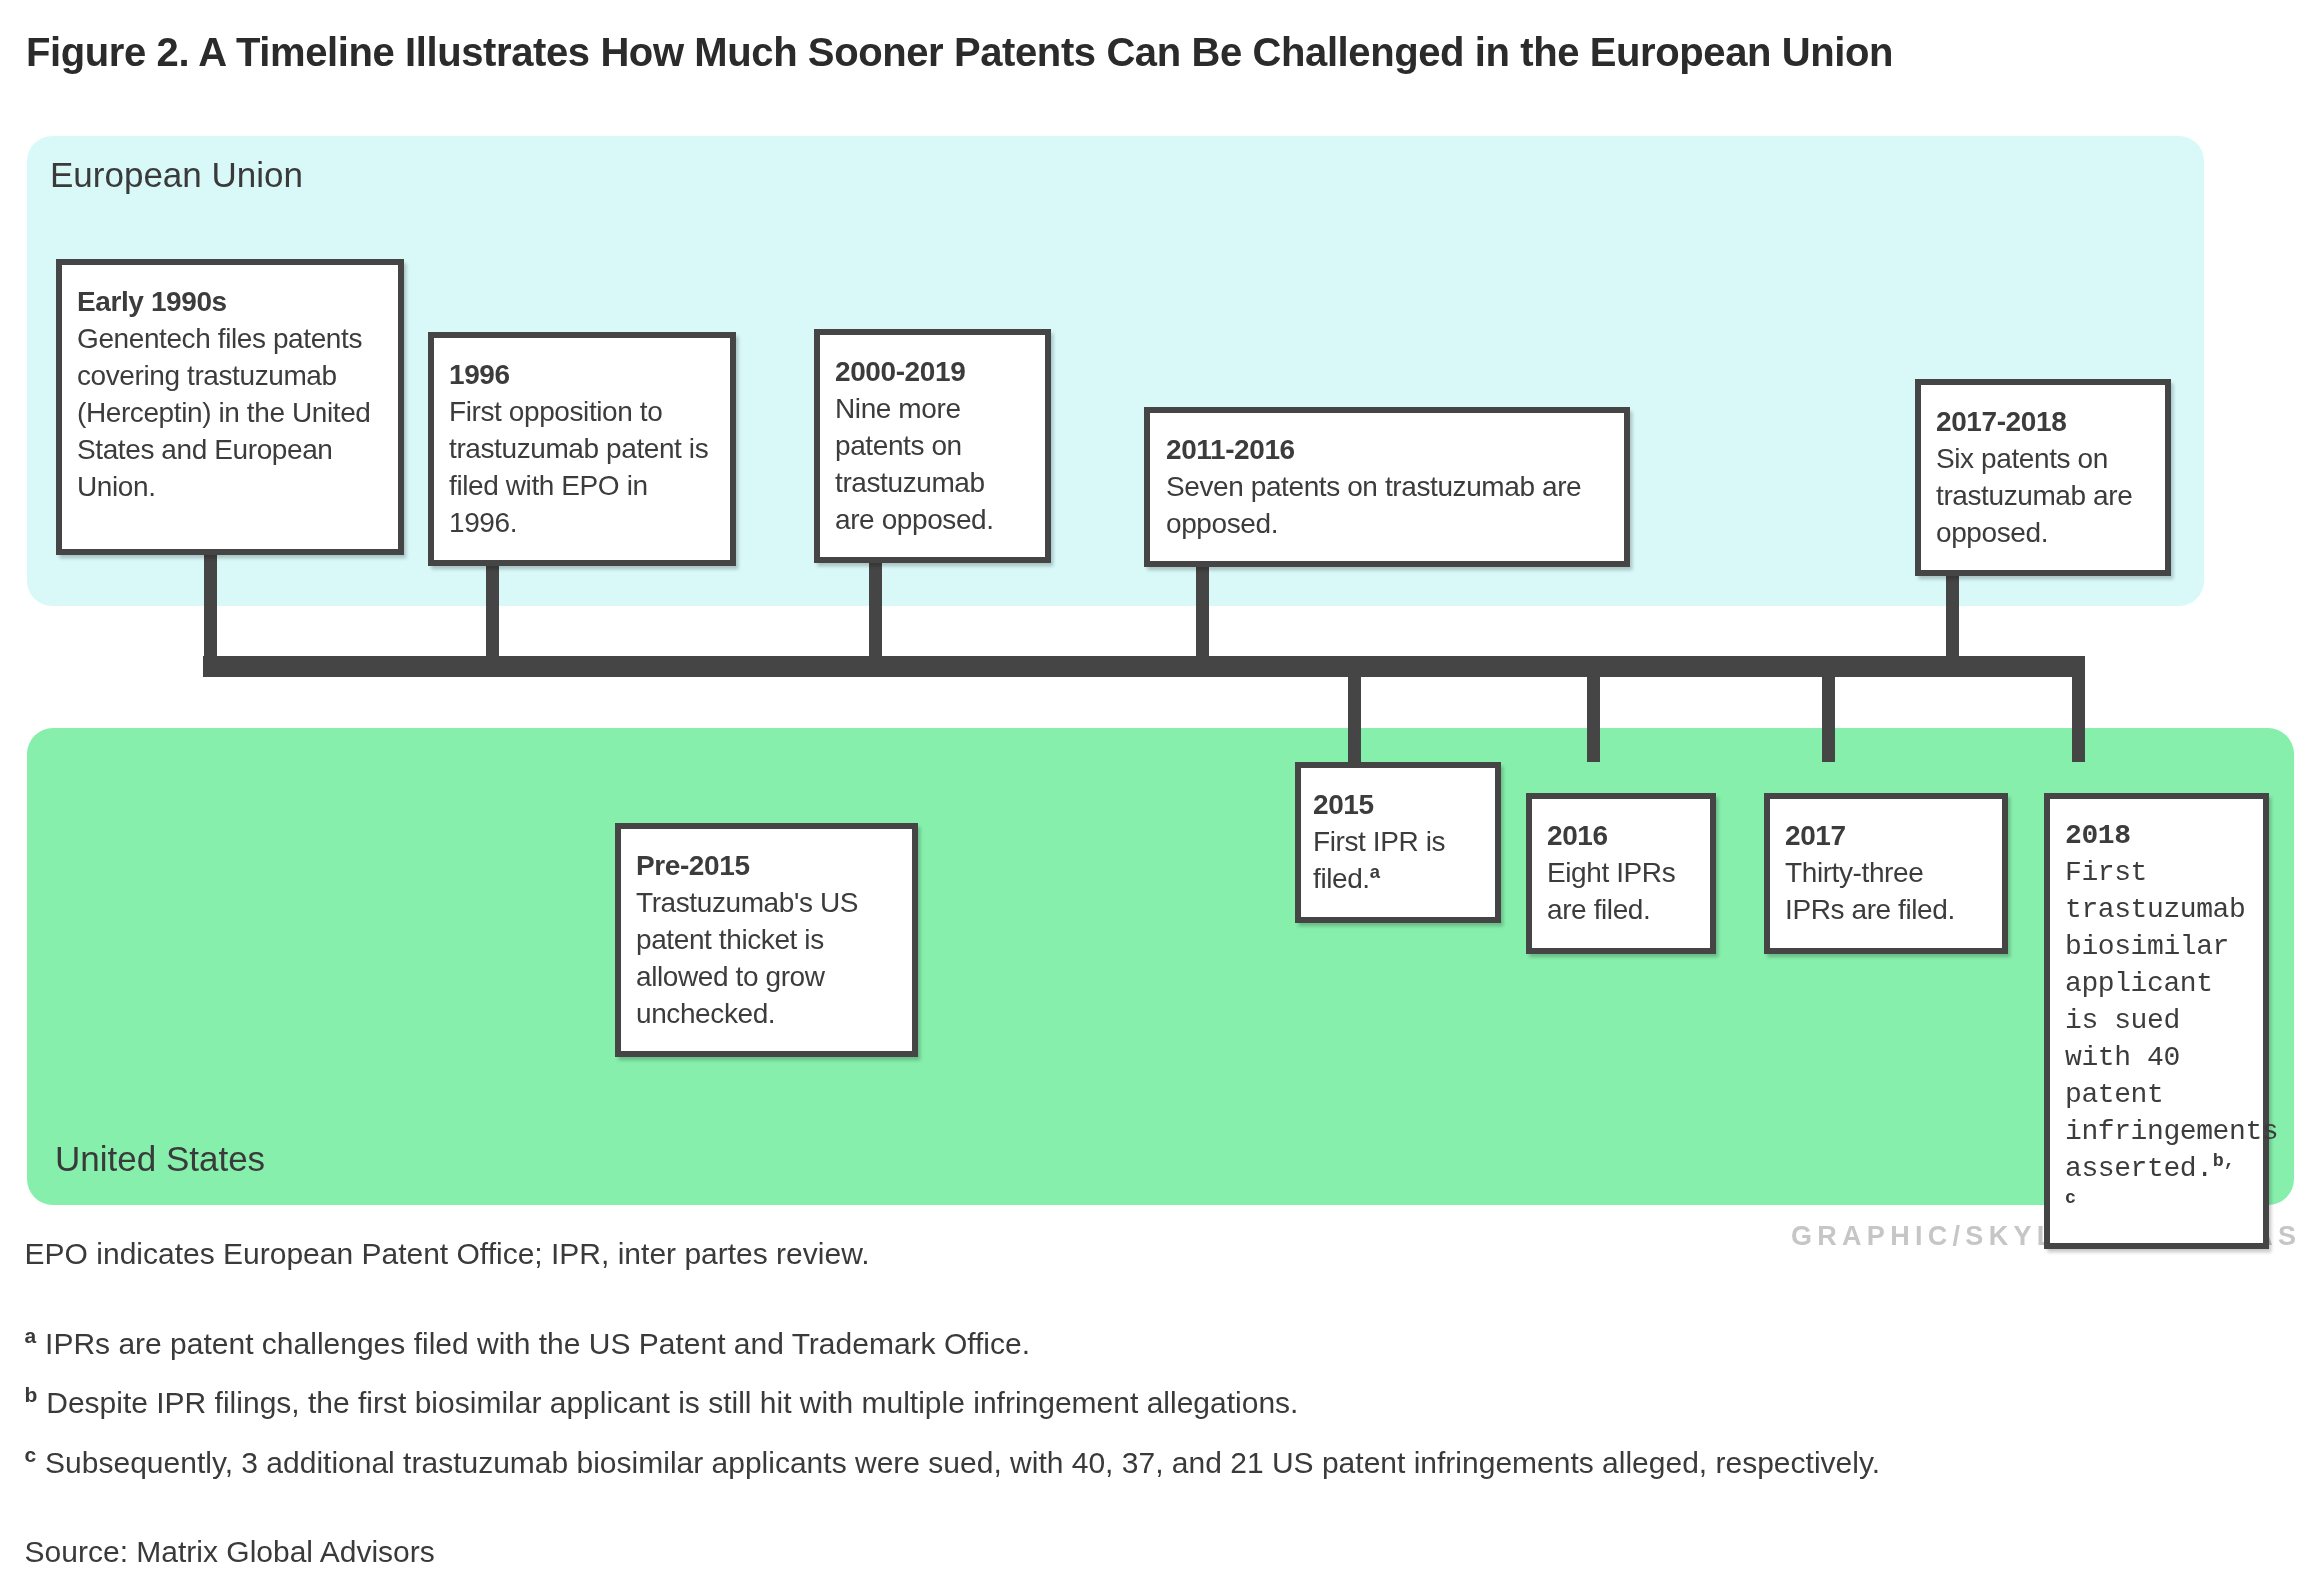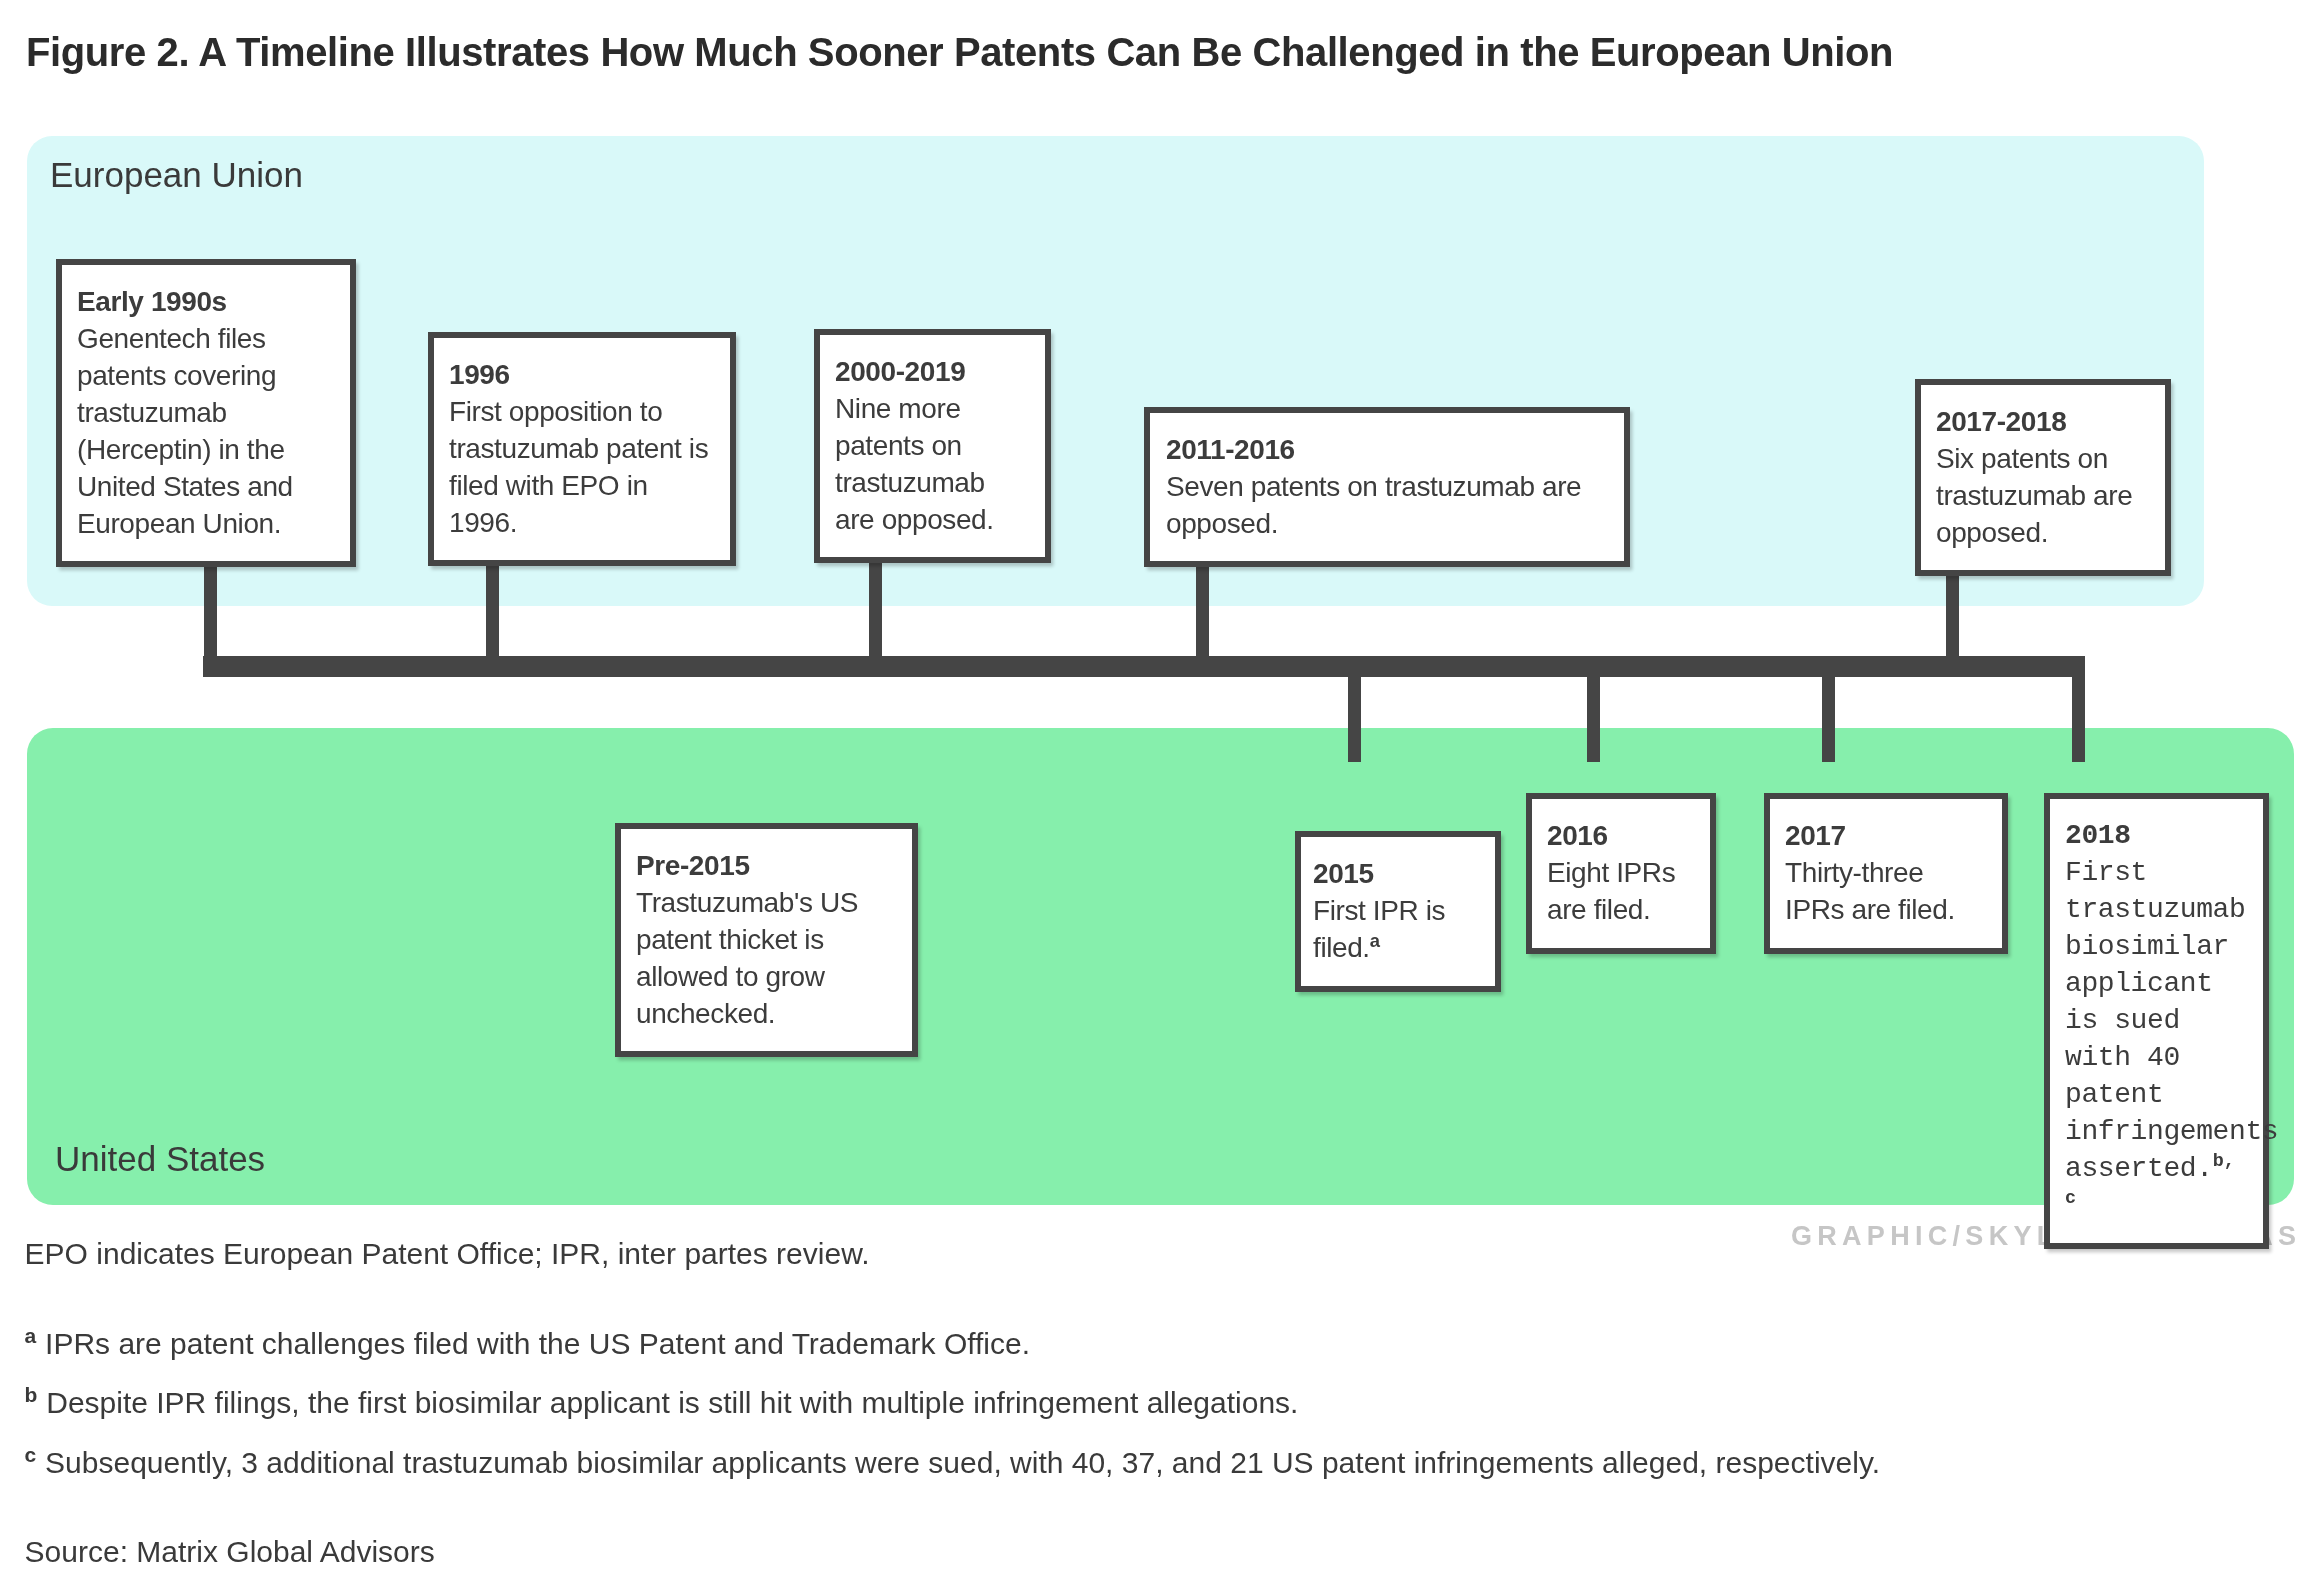--- a/index.html
+++ b/index.html
@@ -44,27 +44,27 @@
     box-shadow: 2.6px 3.5px 3.5px rgba(0,0,0,0.22);
     padding: 17.6px 15px 19.3px 15px;
     font-size: 28px; line-height: 37px; letter-spacing: -0.4px; color: #3c3c3c;
   }
   .event-box .year { font-weight: bold; }
   .event-box sup {
     font-weight: bold; font-size: 18.4px; letter-spacing: 0;
     vertical-align: super; line-height: 0;
   }
 
-  .b-eu1   { left: 56px;   top: 259px; width: 300px; min-height: 296px; }
+  .b-eu1   { left: 56px;   top: 259px; width: 348px; min-height: 296px; }
   .b-eu2   { left: 428px;  top: 332px; width: 308px; min-height: 221px; }
   .b-eu3   { left: 814px;  top: 329px; width: 237px; min-height: 224px; }
   .b-eu4   { left: 1144px; top: 407px; width: 486px; min-height: 160px; padding-left: 16px; }
   .b-eu5   { left: 1915px; top: 379px; width: 256px; min-height: 187px; }
   .b-usp   { left: 615px;  top: 823px; width: 303px; min-height: 224px; }
-  .b-us15  { left: 1295px; top: 831px; width: 206px; min-height: 161px; padding-left: 12px; }
+  .b-us15  { left: 1295px; top: 762px; width: 206px; min-height: 161px; padding-left: 12px; }
   .b-us16  { left: 1526px; top: 793px; width: 190px; min-height: 161px; }
   .b-us17  { left: 1764px; top: 793px; width: 244px; min-height: 161px; }
   .b-us18  { left: 2044px; top: 793px; width: 225px; min-height: 372px; font-family: Liberation Mono, monospace; }
 
   .note-abbrev { position: absolute; left: 24.6px; top: 1237px; font-size: 30px; }
   .credit {
     position: absolute; right: 17.6px; top: 1221px;
     font-size: 27px; color: #c6c6c6; letter-spacing: 5.3px; font-weight: bold;
     white-space: nowrap;
   }

